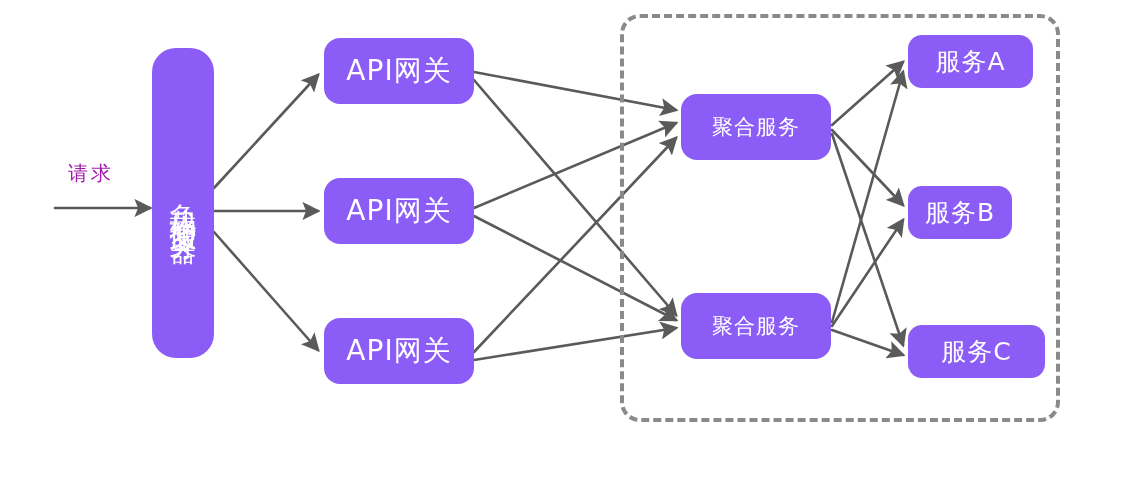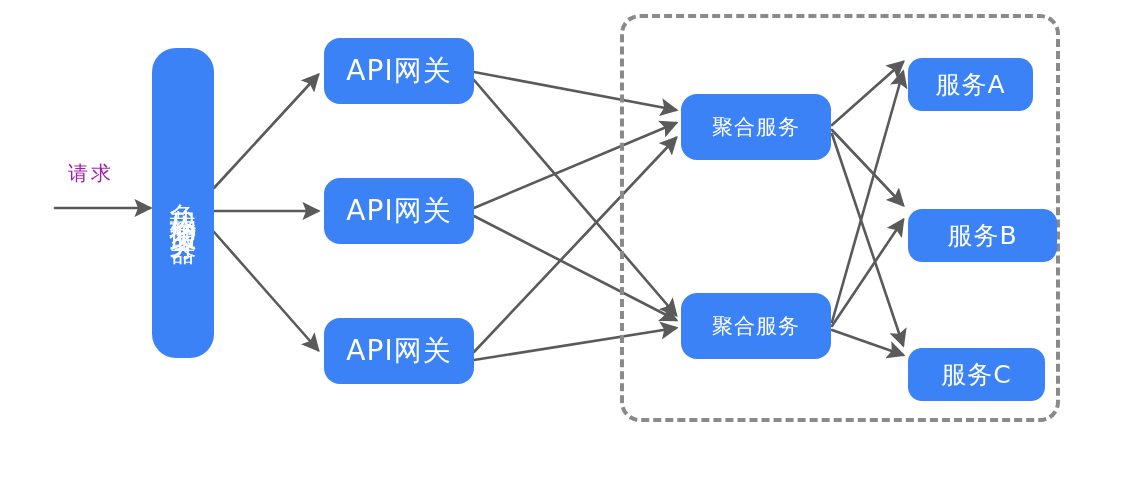--- a/index.html
+++ b/index.html
@@ -22,21 +22,21 @@
   #edges {
     position: absolute;
     left: 0;
     top: 0;
     width: 1142px;
     height: 496px;
     pointer-events: none;
   }
   .node {
     position: absolute;
-    background: #3b82f6;
+    background: #8b5cf6;
     border-radius: 16px;
     color: #ffffff;
     display: flex;
     align-items: center;
     justify-content: center;
     box-sizing: border-box;
     letter-spacing: 1px;
     text-align: left;
     z-index: 3;
   }
@@ -49,21 +49,20 @@
   }
   .node-gw {
     font-size: 28px;
   }
   .node-agg {
     font-size: 21px;
   }
   .node-svc {
     font-size: 25px;
     border-radius: 14px;
-    margin-top: 23px;
   }
   .label-request {
     position: absolute;
     font-size: 20px;
     color: #a21caf;
     letter-spacing: 3px;
     z-index: 3;
   }
   .dashed-group {
     position: absolute;
@@ -120,17 +119,17 @@
   <div class="node node-lb" id="node-lb" style="left: 152px; top: 48px; width: 62px; height: 310px;">负载均衡服务器</div>
 
   <div class="node node-gw" id="node-gw-0" style="left: 324px; top: 38px; width: 150px; height: 66px;">API网关</div>
   <div class="node node-gw" id="node-gw-1" style="left: 324px; top: 178px; width: 150px; height: 66px;">API网关</div>
   <div class="node node-gw" id="node-gw-2" style="left: 324px; top: 318px; width: 150px; height: 66px;">API网关</div>
 
   <div class="node node-agg" id="node-agg-0" style="left: 681px; top: 94px; width: 150px; height: 66px;">聚合服务</div>
   <div class="node node-agg" id="node-agg-1" style="left: 681px; top: 293px; width: 150px; height: 66px;">聚合服务</div>
 
   <div class="node node-svc" id="node-svc-0" style="left: 908px; top: 35px; width: 125px; height: 53px;">服务A</div>
-  <div class="node node-svc" id="node-svc-1" style="left: 908px; top: 186px; width: 149px; height: 53px;">服务B</div>
+  <div class="node node-svc" id="node-svc-1" style="left: 908px; top: 186px; width: 104px; height: 53px;">服务B</div>
   <div class="node node-svc" id="node-svc-2" style="left: 908px; top: 325px; width: 137px; height: 53px;">服务C</div>
 
 
 </div>
 
 </body></html>

